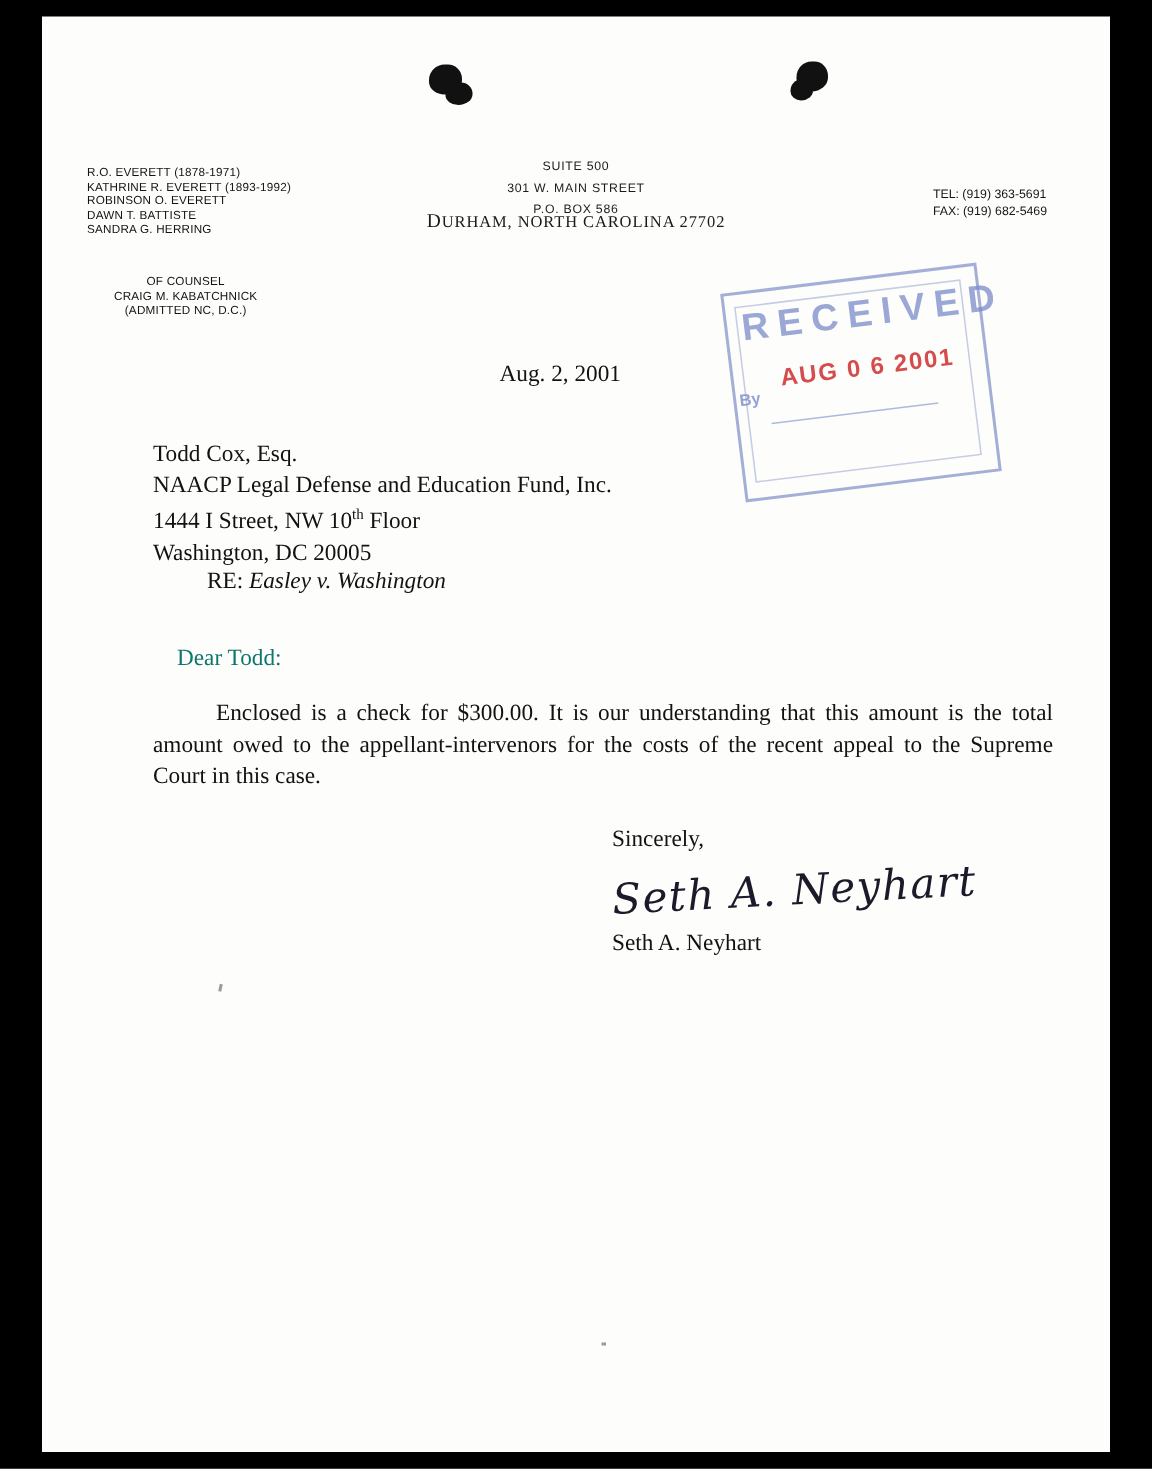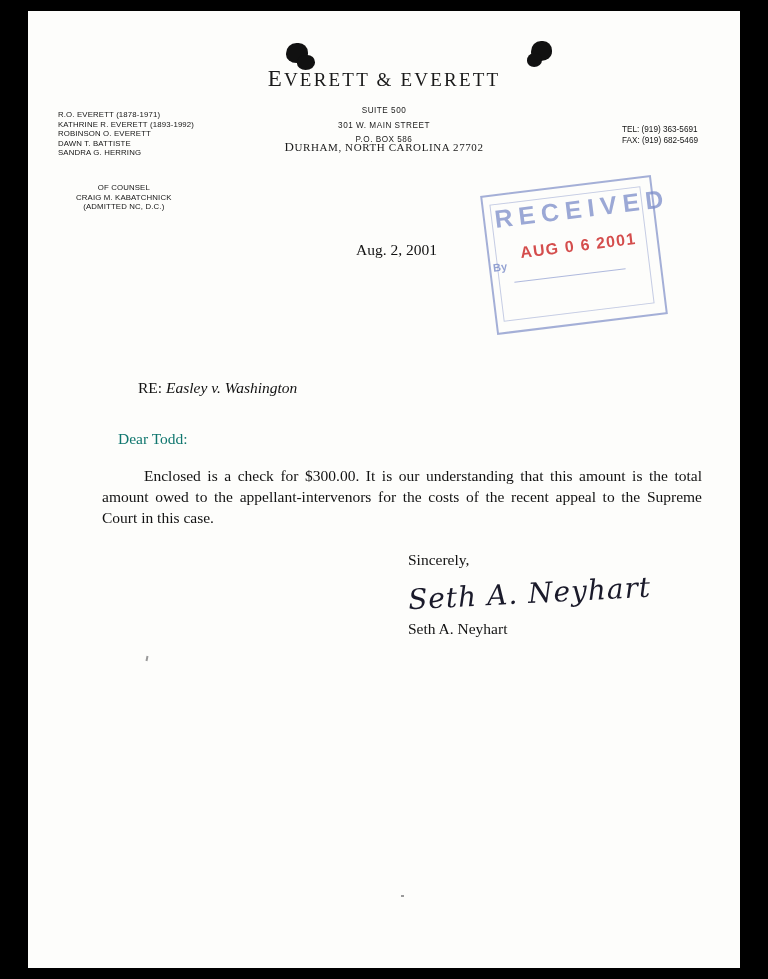--- a/index.html
+++ b/index.html
@@ -157,21 +157,21 @@
     left: 34px; top: 96px;
     width: 112px; height: 1px;
     background: #7b8cc9;
     transform: rotate(-7deg);
     opacity: 0.6;
   }
 
   
   #date-line {
     position: absolute;
-    left: 328px;
+    left: 305px;
     top: 230px;
     font-size: 15.5px;
     color: #121212;
     text-align: right;
   }
   #addressee {
     position: absolute;
     left: 74px;
     top: 282px;
     font-size: 15.5px;
@@ -248,21 +248,20 @@
 </head>
 <body>
 
 <div id="page">
 
   <div class="blot" id="blot-left-a"></div>
   <div class="blot" id="blot-left-b"></div>
   <div class="blot" id="blot-right-a"></div>
   <div class="blot" id="blot-right-b"></div>
 
-  <div id="firm-name"><span class="cap">E</span><span>VERETT &amp; EVERETT</span></div>
   <div class="head-line" id="head-suite">SUITE 500</div>
   <div class="head-line" id="head-street">301 W. MAIN STREET</div>
   <div class="head-line" id="head-pobox">P.O. BOX 586</div>
   <div class="head-line" id="head-city"><span class="cap">D</span><span>URHAM, NORTH CAROLINA 27702</span></div>
 
   <div id="attorneys" style="white-space: pre-line;">R.O. EVERETT (1878-1971)
 KATHRINE R. EVERETT (1893-1992)
 ROBINSON O. EVERETT
 DAWN T. BATTISTE
 SANDRA G. HERRING</div>
@@ -276,20 +275,26 @@
     <div id="stamp-box"></div>
     <div id="stamp-box2"></div>
     <div id="stamp-word">RECEIVED</div>
     <div id="stamp-date">AUG 0 6 2001</div>
     <div id="stamp-by">By</div>
     <div id="stamp-line"></div>
   </div>
 
   <div id="date-line">Aug. 2, 2001</div>
 
+  <div id="addressee">
+    <span style="white-space: pre-line;">Todd Cox, Esq.
+NAACP Legal Defense and Education Fund, Inc.</span><br>
+    <span>1444 I Street, NW 10</span><sup>th</sup><span> Floor</span><br>
+    <span>Washington, DC 20005</span>
+  </div>
 
   <div id="re-line"><span>RE: </span><span class="case">Easley v. Washington</span></div>
 
   <div id="salutation">Dear Todd:</div>
 
   <div id="body-para">Enclosed is a check for $300.00.  It is our understanding that this amount is the total amount owed to the appellant-intervenors for the costs of the  recent appeal to the Supreme Court in this case.</div>
 
   <div id="closing">Sincerely,</div>
   <div id="signature">Seth A. Neyhart</div>
   <div id="signer-name">Seth A. Neyhart</div>

